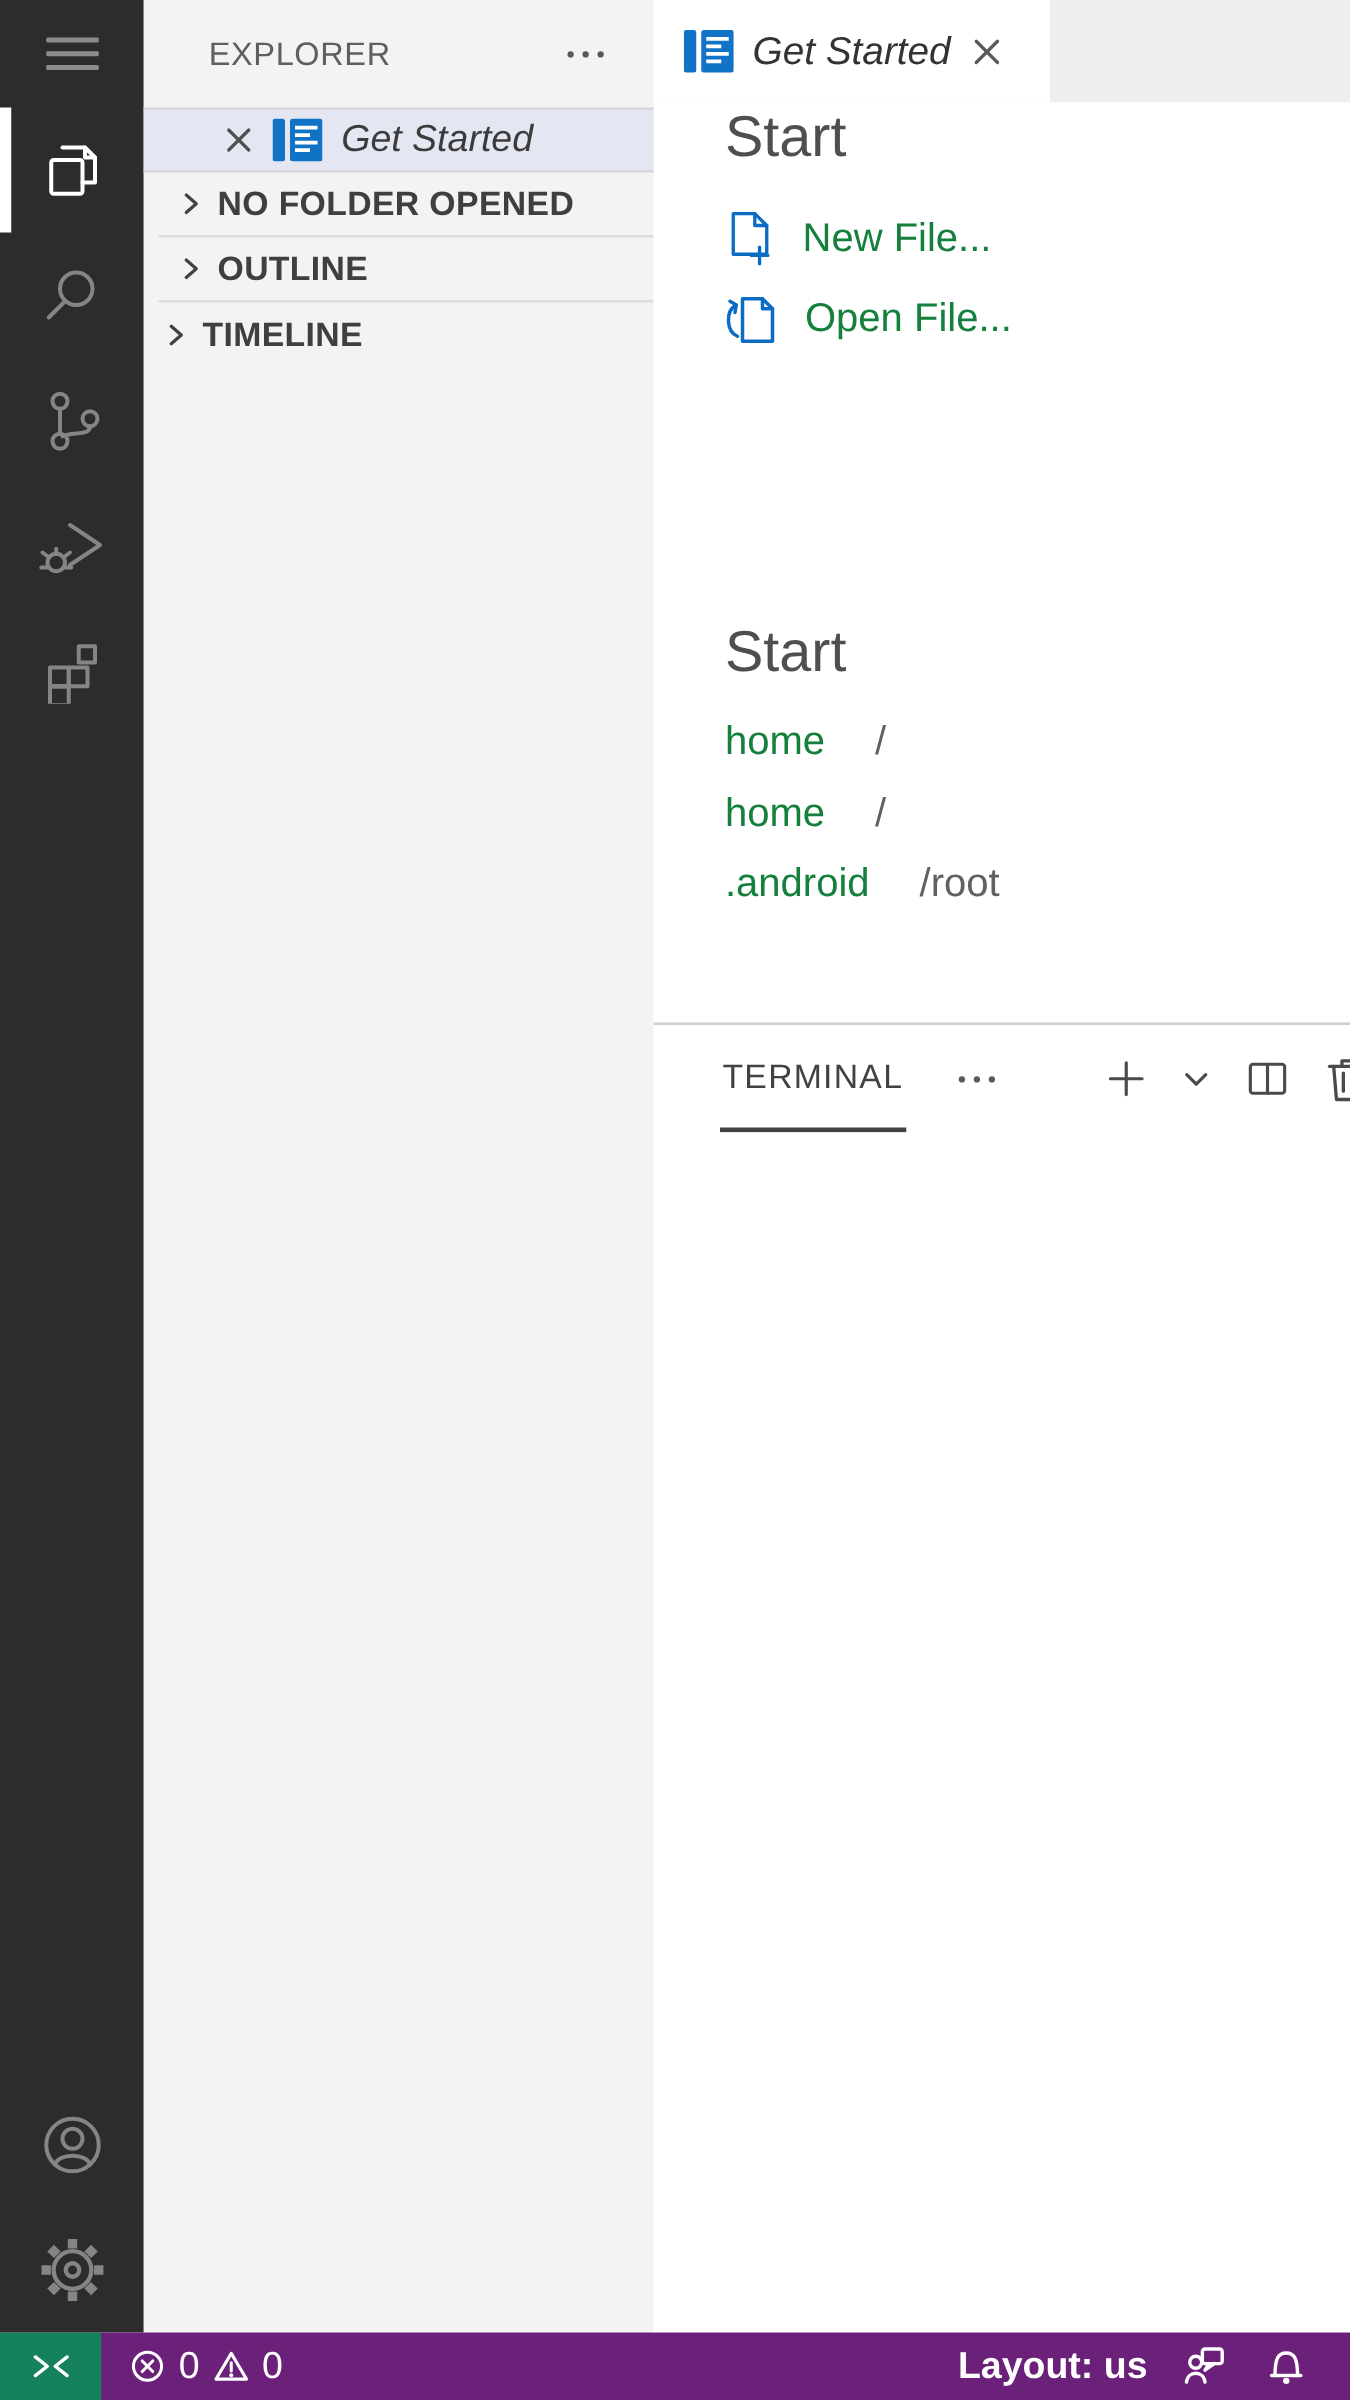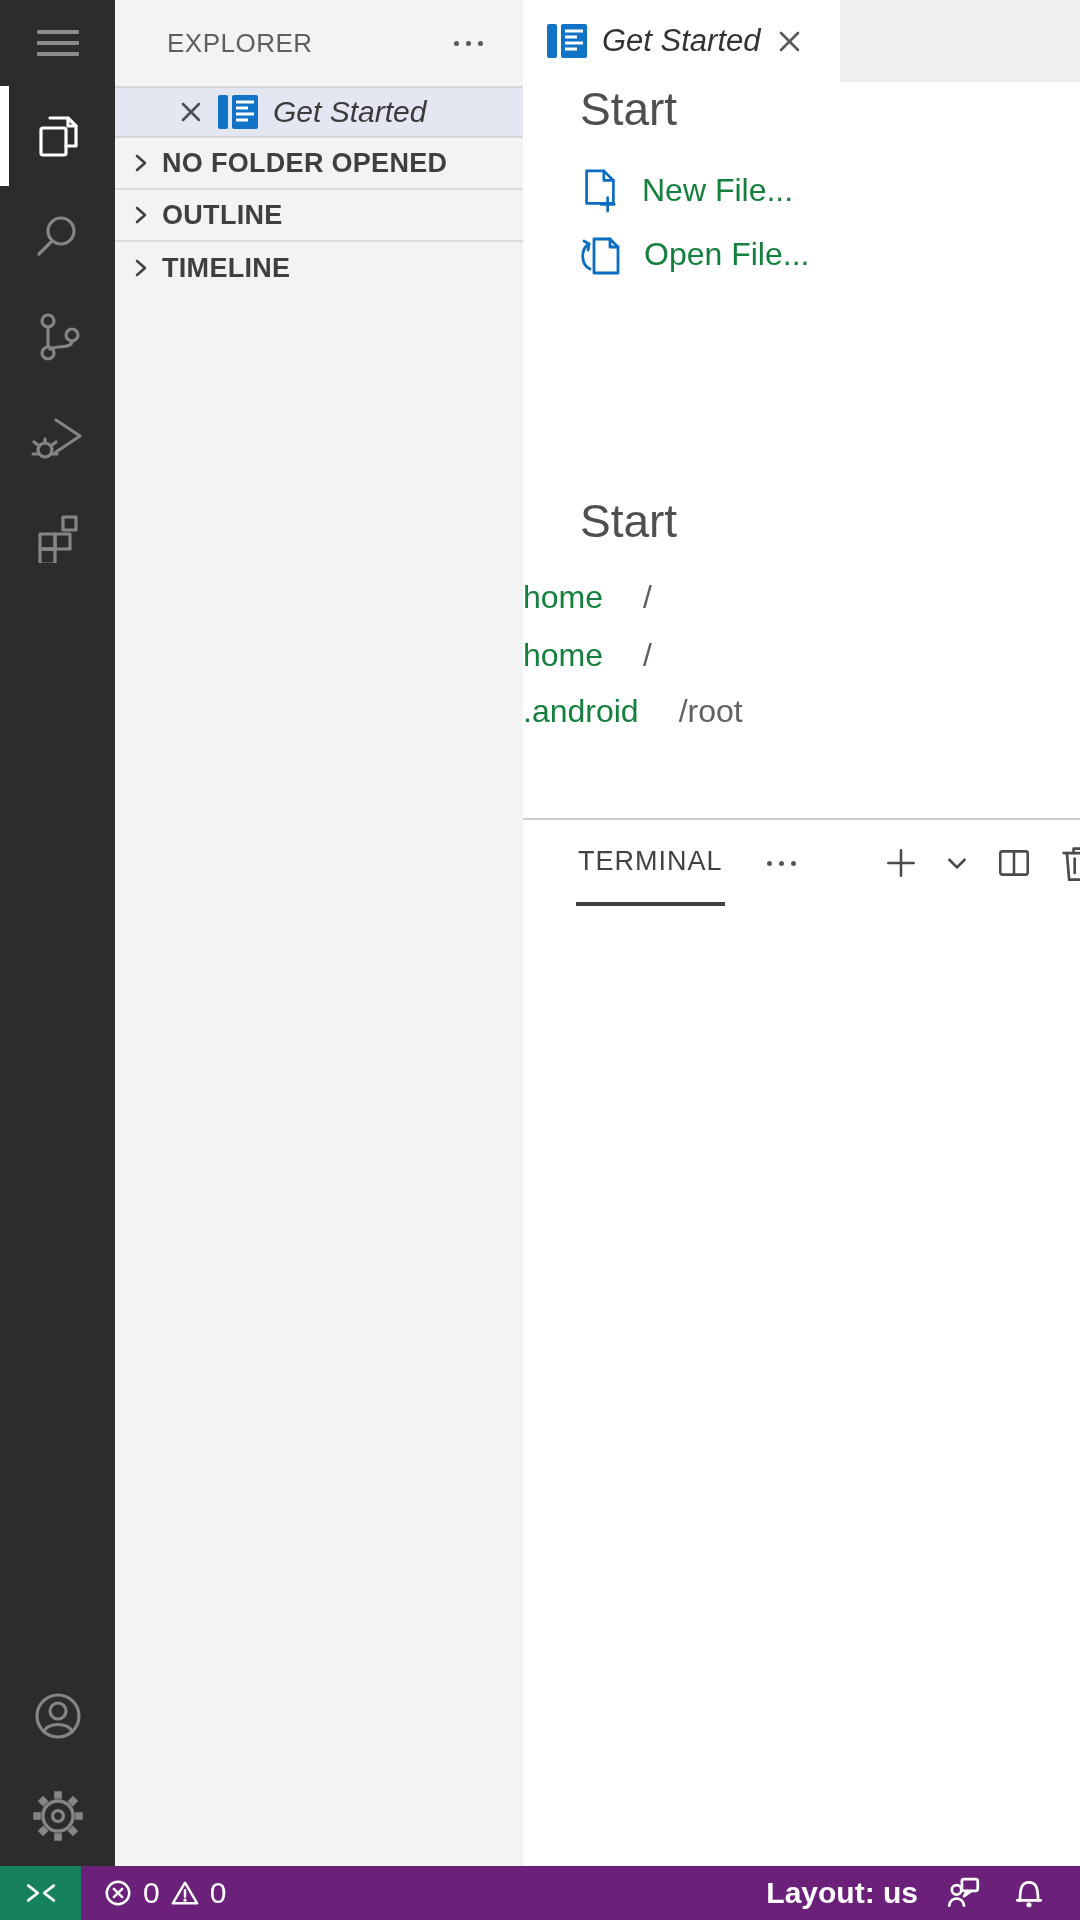--- a/index.html
+++ b/index.html
@@ -28,42 +28,42 @@
   .dots { display:flex; gap:7px; align-items:center; margin-left:auto; cursor:pointer; }
   .dots i { width:5px; height:5px; border-radius:50%; background:#585858; }
   .sb-section { height:52px; display:flex; align-items:center; padding:0 12px 0 13px; gap:8px; cursor:pointer; }
   .sb-section .label { font-size:27px; font-weight:700; color:#3f3f3f; letter-spacing:0.3px; }
   .chev { flex-shrink:0; }
   .chev polyline { fill:none; stroke:#424242; stroke-width:2.6; stroke-linecap:round; stroke-linejoin:round; }
   .sb-row.selected { height:52px; background:#e4e6f1; border-top:2px solid #d6d6d6; border-bottom:2px solid #d6d6d6;
                      display:flex; align-items:center; padding-left:64px; gap:15px; cursor:pointer; }
   .sb-row .x-icon line { stroke:#4f4f4f; stroke-width:2.6; stroke-linecap:round; }
   .gs-label { font-size:30px; font-style:italic; color:#3b3b3b; }
-  .bordered { border-bottom:2px solid #dcdcdc; }
+  .bordered { border-bottom:2px solid #dcdcdc;margin-left:12px; }
   .sb-fill { flex:1; }
 
   
   .gs-icon { display:block; }
 
   
   .editorcol { flex:1; display:flex; flex-direction:column; min-width:0; }
   .tabbar { height:82px; background:#efefef; display:flex; flex-shrink:0; }
   .tab { width:317px; background:#ffffff; display:flex; align-items:center; padding:0 18px 0 24px; gap:15px; cursor:pointer; }
   .tab-label { font-size:31px; font-style:italic; color:#333333; white-space:nowrap; }
   .tab .x-icon line { stroke:#595959; stroke-width:2.6; stroke-linecap:round; }
 
   .editor { height:736px; background:#ffffff; overflow:hidden; }
   .welcome-h { font-size:46px; font-weight:400; color:#4f4f4f; margin-left:57px; }
   .h-start { }
   .h-recent { margin-top:214px; }
   .link-row { display:flex; align-items:center; gap:20px; margin-left:55px; height:52px; cursor:pointer; }
   .link-row.first { margin-top:28px; }
   .link-row.second { margin-top:12px;text-align:center; }
   .blue-link { font-size:32px; color:#15803d; white-space:nowrap; }
-  .recent-row { display:flex; align-items:center; height:46px; cursor:pointer; }
+  .recent-row { display:flex; margin-left:57px; height:46px; cursor:pointer; }
   .recent-row.r1 { margin-top:26px; } .recent-row.r2 { margin-top:12px; } .recent-row.r3 { margin-top:10px; }
   .recent-path { font-size:32px; color:#616161; margin-left:40px; }
   .blue-stroke { stroke:#0b6cc4; fill:none; stroke-width:2.8; stroke-linecap:round; stroke-linejoin:round; }
 
   
   .panel { flex:1; border-top:2px solid #cecece; background:#ffffff; display:flex; flex-direction:column; min-height:0; }
   .panel-header { height:86px; display:flex; align-items:center; padding-left:53px; overflow:hidden; flex-shrink:0; }
   .panel-tab { height:100%; display:flex; align-items:center; border-bottom:4px solid #424242; padding:16px 2px; cursor:pointer; }
   .panel-tab span { font-size:27px; color:#424242; letter-spacing:1px; }
   .panel-header .dots { margin-left:42px; margin-right:auto; }

